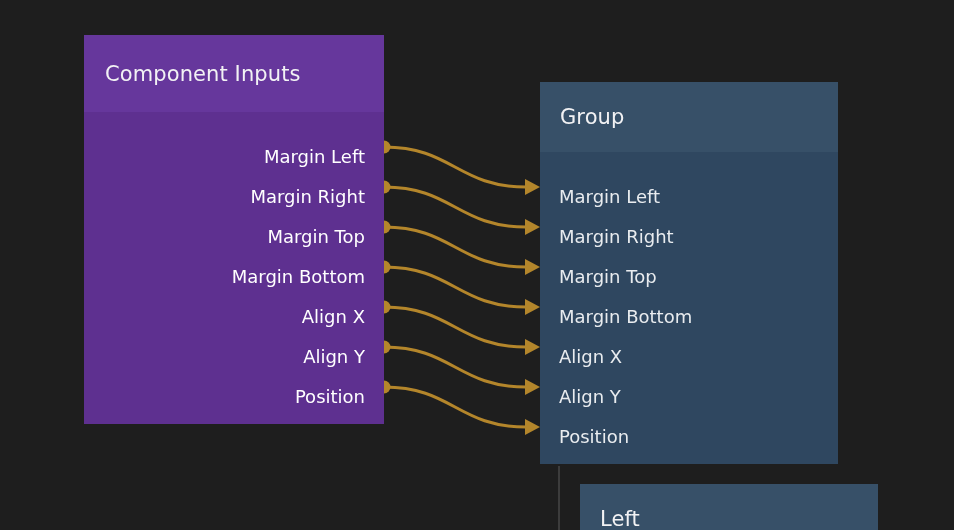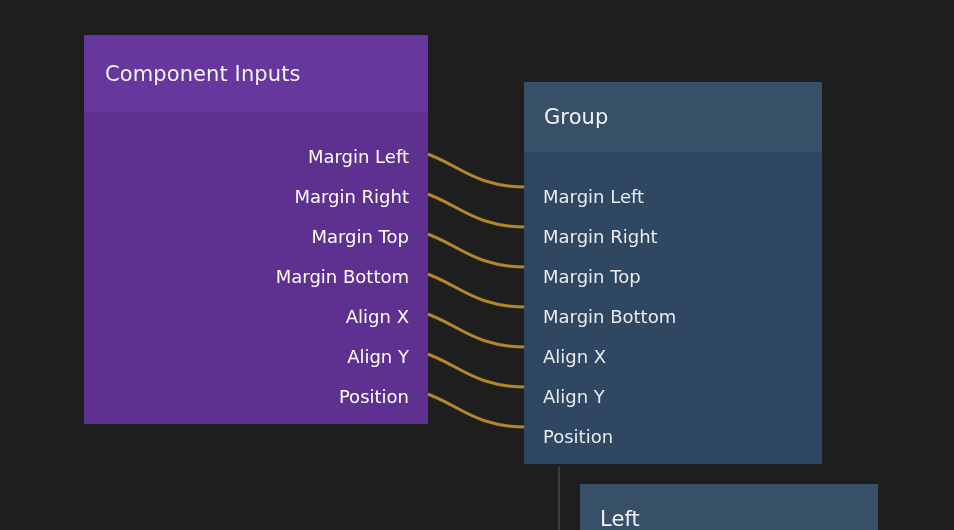--- a/index.html
+++ b/index.html
@@ -52,21 +52,21 @@
     font-weight: 400;
     letter-spacing: 0.1px;
     white-space: nowrap;
   }
   .node-body {
     box-sizing: border-box;
     position: relative;
   }
 
   
-  .node--purple { left: 84px; top: 35px; width: 344px; height: 389px; }
+  .node--purple { left: 84px; top: 35px; width: 300px; height: 389px; }
   .node--purple .node-header {
     background: #66379c;
     height: 77px;
     padding-left: 21px;
   }
   .node--purple .node-body {
     background: #5e3090;
     height: 312px;
   }
   .port-row--out {
@@ -79,21 +79,21 @@
     white-space: nowrap;
   }
   .port-label {
     color: #ffffff;
     font-size: 18px;
     line-height: 22px;
     margin-top: 20px;
   }
 
   
-  .node--group { left: 524px; top: 82px; width: 298px; height: 382px; }
+  .node--group { left: 540px; top: 82px; width: 298px; height: 382px; }
   .node--group .node-header {
     background: #375068;
     height: 70px;
     padding-left: 20px;
   }
   .node--group .node-body {
     background: #2f4760;
     height: 312px;
   }
   .port-row--in {

